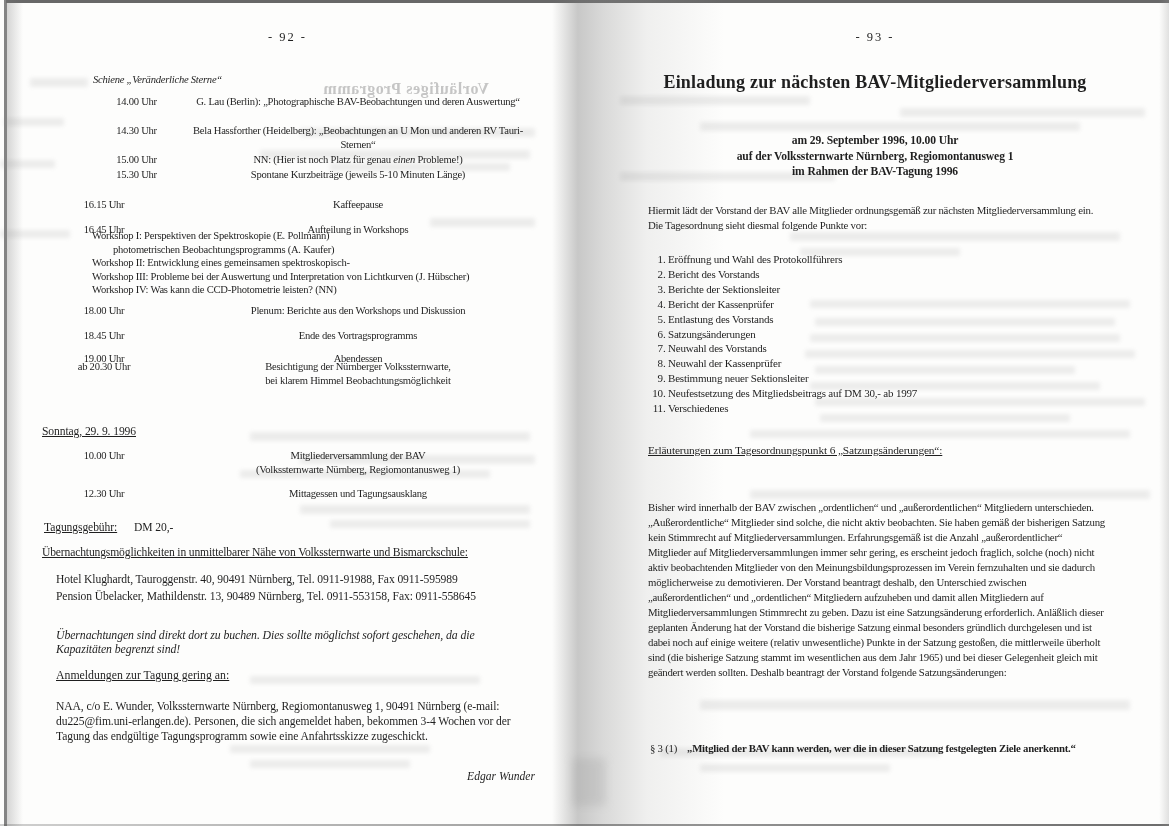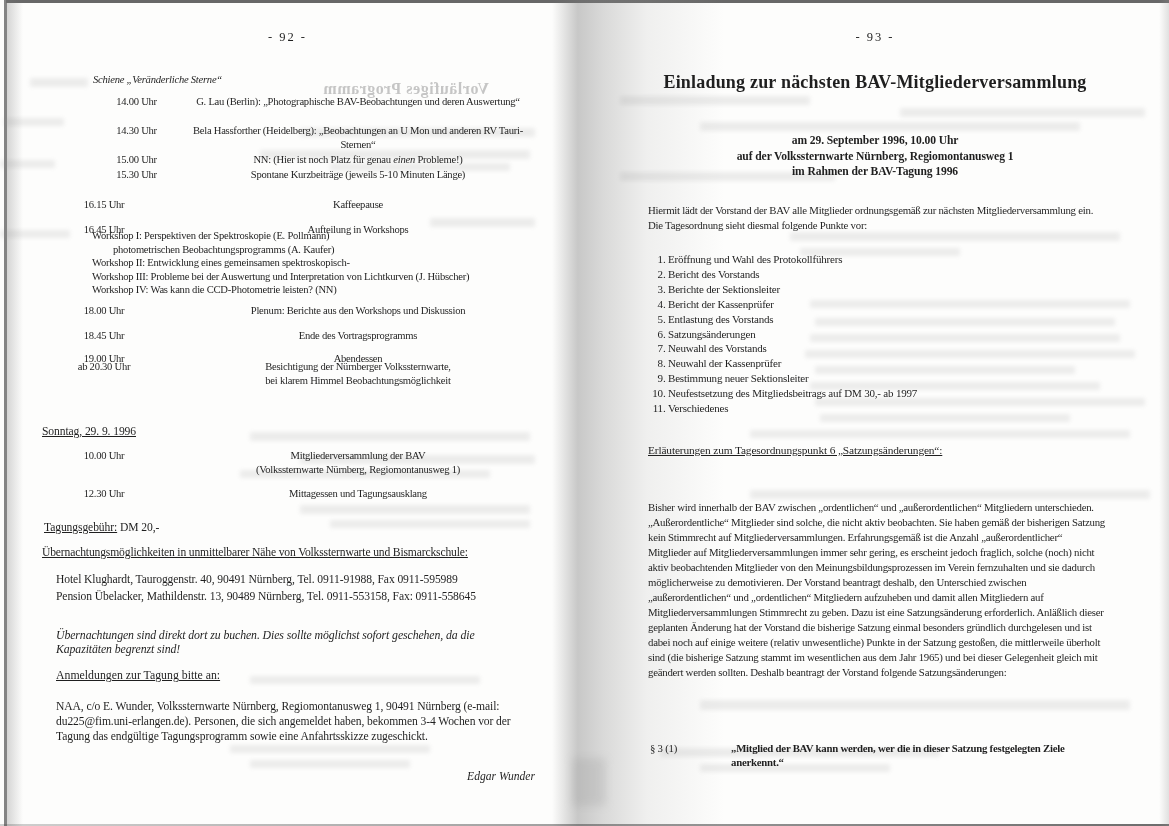--- a/index.html
+++ b/index.html
@@ -37,21 +37,21 @@
   .edge-right{position:absolute;right:0;top:0;width:10px;height:826px;
     background:linear-gradient(to left,rgba(150,150,150,.28),rgba(150,150,150,0));}
   .sm{position:absolute;background:#8d8d8d;opacity:.15;filter:blur(2px);border-radius:2px;}
   .ghost{
     position:absolute;left:268px;top:80px;width:276px;text-align:center;
     font-weight:bold;font-size:16px;color:#999;opacity:.55;
     transform:scaleX(-1);filter:blur(.7px);letter-spacing:.5px;
   }
   ol.agenda{margin:0;padding:0 0 0 31px;width:430px;}
   ol.agenda li{font-size:11px;line-height:14.9px;letter-spacing:-0.2px;}
-  .clause{display:flex;gap:44px;}
+  .clause{display:flex;}
   .clause .lbl{width:37px;flex:0 0 auto;}
   .clause .txt{width:392px;font-weight:bold;}
 </style>
 </head>
 <body>
 
 <div class="edge-top"></div>
 <div class="edge-left"></div>
 <div class="edge-left-soft"></div>
 <div class="gutter"></div>
@@ -166,31 +166,31 @@
     <div class="nw">(Volkssternwarte Nürnberg, Regiomontanusweg 1)</div>
   </div>
 </div>
 <div class="abs row sched" style="left:40px;top:487px;width:535px">
   <span class="t-major">12.30 Uhr</span>
   <div class="desc nw">Mittagessen und Tagungsausklang</div>
 </div>
 
 <div class="abs body12" style="left:44px;top:520px">
   <span class="u">Tagungsgebühr:</span>
-  <span style="margin-left:0">DM 20,-</span>
+  <span style="margin-left:14px">DM 20,-</span>
 </div>
 
 <div class="abs u nw" style="left:42px;top:546px;font-size:11.6px;letter-spacing:-0.15px">Übernachtungsmöglichkeiten in unmittelbarer Nähe von Volkssternwarte und Bismarckschule:</div>
 
 <div class="abs nw" style="left:56px;top:573px;font-size:11.6px;letter-spacing:-0.1px">Hotel Klughardt, Tauroggenstr. 40, 90491 Nürnberg, Tel. 0911-91988, Fax 0911-595989</div>
 <div class="abs nw" style="left:56px;top:590px;font-size:11.6px;letter-spacing:-0.1px">Pension Übelacker, Mathildenstr. 13, 90489 Nürnberg, Tel. 0911-553158, Fax: 0911-558645</div>
 
 <div class="abs i" style="left:56px;top:628px;width:452px;font-size:11.8px;line-height:14px;letter-spacing:-0.1px">Übernachtungen sind direkt dort zu buchen. Dies sollte möglichst sofort geschehen, da die Kapazitäten begrenzt sind!</div>
 
-<div class="abs u" style="left:56px;top:668px;font-size:11.8px">Anmeldungen zur Tagung bitte an:</div>
+<div class="abs u" style="left:56px;top:668px;font-size:11.8px">Anmeldungen zur Tagung gering an:</div>
 
 <div class="abs" style="left:56px;top:699px;width:465px;font-size:11.6px;line-height:15.2px;letter-spacing:-0.1px">NAA, c/o E. Wunder, Volkssternwarte Nürnberg, Regiomontanusweg 1, 90491 Nürnberg (e-mail: du225@fim.uni-erlangen.de). Personen, die sich angemeldet haben, bekommen 3-4 Wochen vor der Tagung das endgültige Tagungsprogramm sowie eine Anfahrtsskizze zugeschickt.</div>
 
 <div class="abs i" style="left:40px;top:770px;width:495px;text-align:right;font-size:11.6px">Edgar Wunder</div>
 
 <div class="abs c pgnum" style="left:640px;top:30px;width:470px">- 93 -</div>
 
 <div class="abs c b" style="left:640px;top:72px;width:470px;font-size:18px;letter-spacing:.2px">Einladung zur nächsten BAV-Mitgliederversammlung</div>
 
 <div class="abs c b" style="left:640px;top:133px;width:470px;font-size:11.6px;line-height:15.5px;letter-spacing:-0.1px">

